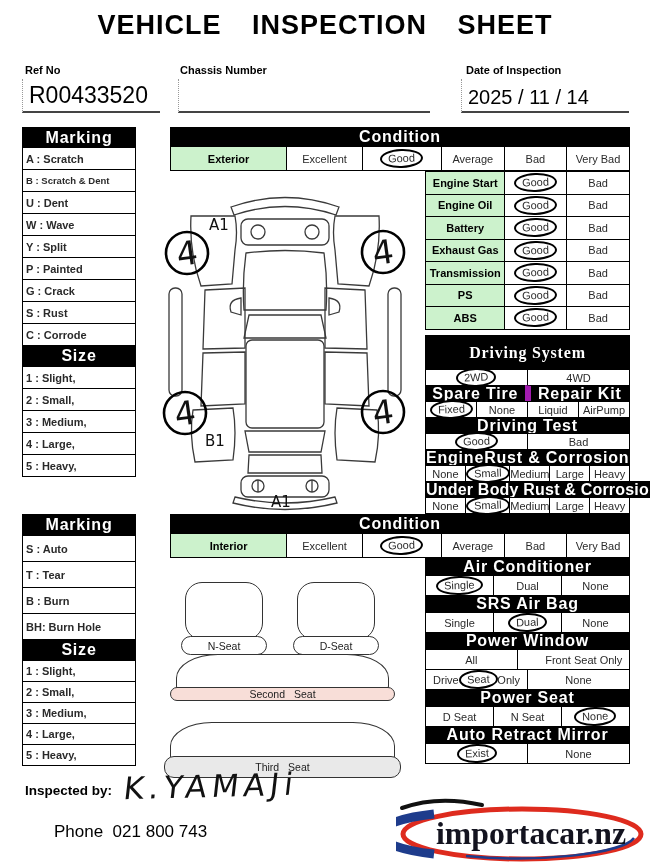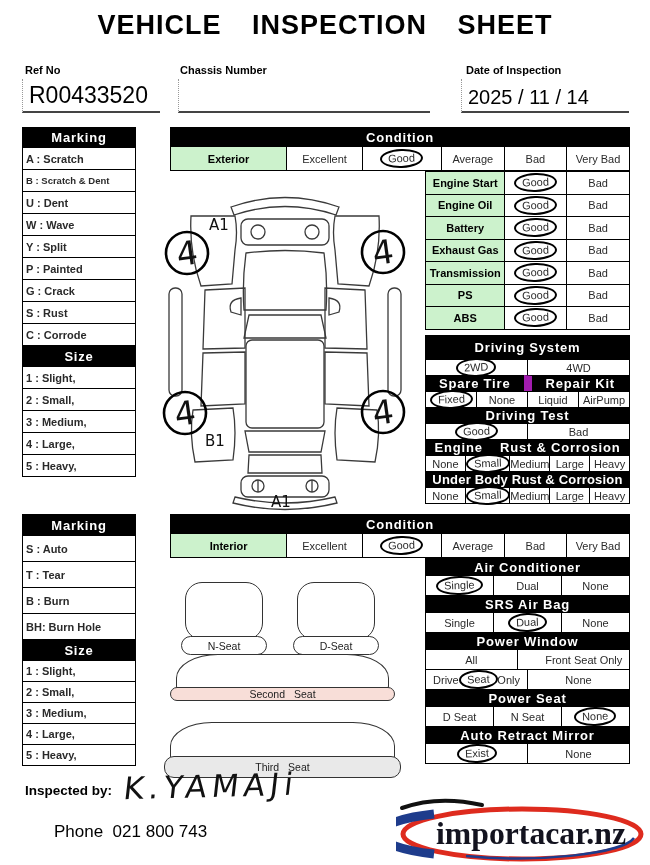--- a/index.html
+++ b/index.html
@@ -19,23 +19,23 @@
   .dateval{font-size:20px}
   
   .panel{position:absolute}
   .trow{display:flex}
   .trow + .trow{margin-top:-1px}
   .cell{box-sizing:border-box;border:1px solid #000;background:#fff;display:flex;
     align-items:center;justify-content:center;font-size:11px;color:#2a2a2a;
     overflow:visible;white-space:nowrap}
   .cell + .cell{margin-left:-1px}
   .cell.green{background:var(--cell-green);font-weight:bold;color:#000;font-size:11px}
-  .cell.blackcell{background:#000;color:#fff;font-weight:bold;font-size:13px;
+  .cell.blackcell{background:#000;color:#fff;font-weight:bold;font-size:16px;
     letter-spacing:0.8px;border-color:#000}
-  .cell.blackcell + .cell.blackcell{border-left:8px solid #a21caf}
+  .cell.blackcell + .cell.blackcell{border-left:6px solid #a21caf}
   .cell .two{display:flex;width:100%;justify-content:space-around}
   .cell.legendcell{justify-content:flex-start;padding-left:3px;font-weight:bold;
     font-size:11px;white-space:pre}
   .ellipse{display:inline-block;border:2.6px solid #000;border-radius:50%;
     padding:0 6px;margin:-3px 0;transform:rotate(-2deg);line-height:15px}
   
   #car-svg path,#car-svg rect,#car-svg circle{fill:none;stroke:#3a3a3a;stroke-width:1.3}
   #car-svg .wheel circle{stroke:#000;stroke-width:2.6}
   #car-svg text{fill:#111;stroke:none;font-family:"DejaVu Sans",sans-serif}
   #car-svg .mark4{font-size:33px}
@@ -183,21 +183,21 @@
       <div class="trow">
         <div class="cell green" style="flex: 0.39 1 0px; height: 23.5px;">ABS</div>
         <div class="cell" style="flex: 0.3024 1 0px; height: 23.5px;">
           <span class="ellipse">Good</span>
         </div>
         <div class="cell" style="flex: 0.3076 1 0px; height: 23.5px;">Bad</div>
       </div>
     </div>
   <div id="driving-panel" class="panel" style="left:425px;top:335px;width:205px">
       <div class="trow">
-        <div class="cell blackcell" style="flex: 1 1 0px; height: 25px;">Driving System</div>
+        <div class="cell blackcell" style="flex: 1 1 0px; height: 35px; font-family: Liberation Serif, serif;">Driving System</div>
       </div>
       <div class="trow">
         <div class="cell" style="flex: 1 1 0px; height: 17px;">
           <span class="ellipse">2WD</span>
         </div>
         <div class="cell" style="flex: 1 1 0px; height: 17px;">4WD</div>
       </div>
       <div class="trow">
         <div class="cell blackcell" style="flex: 1 1 0px; height: 17px;">Spare Tire</div>
         <div class="cell blackcell" style="flex: 1 1 0px; height: 17px;">Repair Kit</div>

